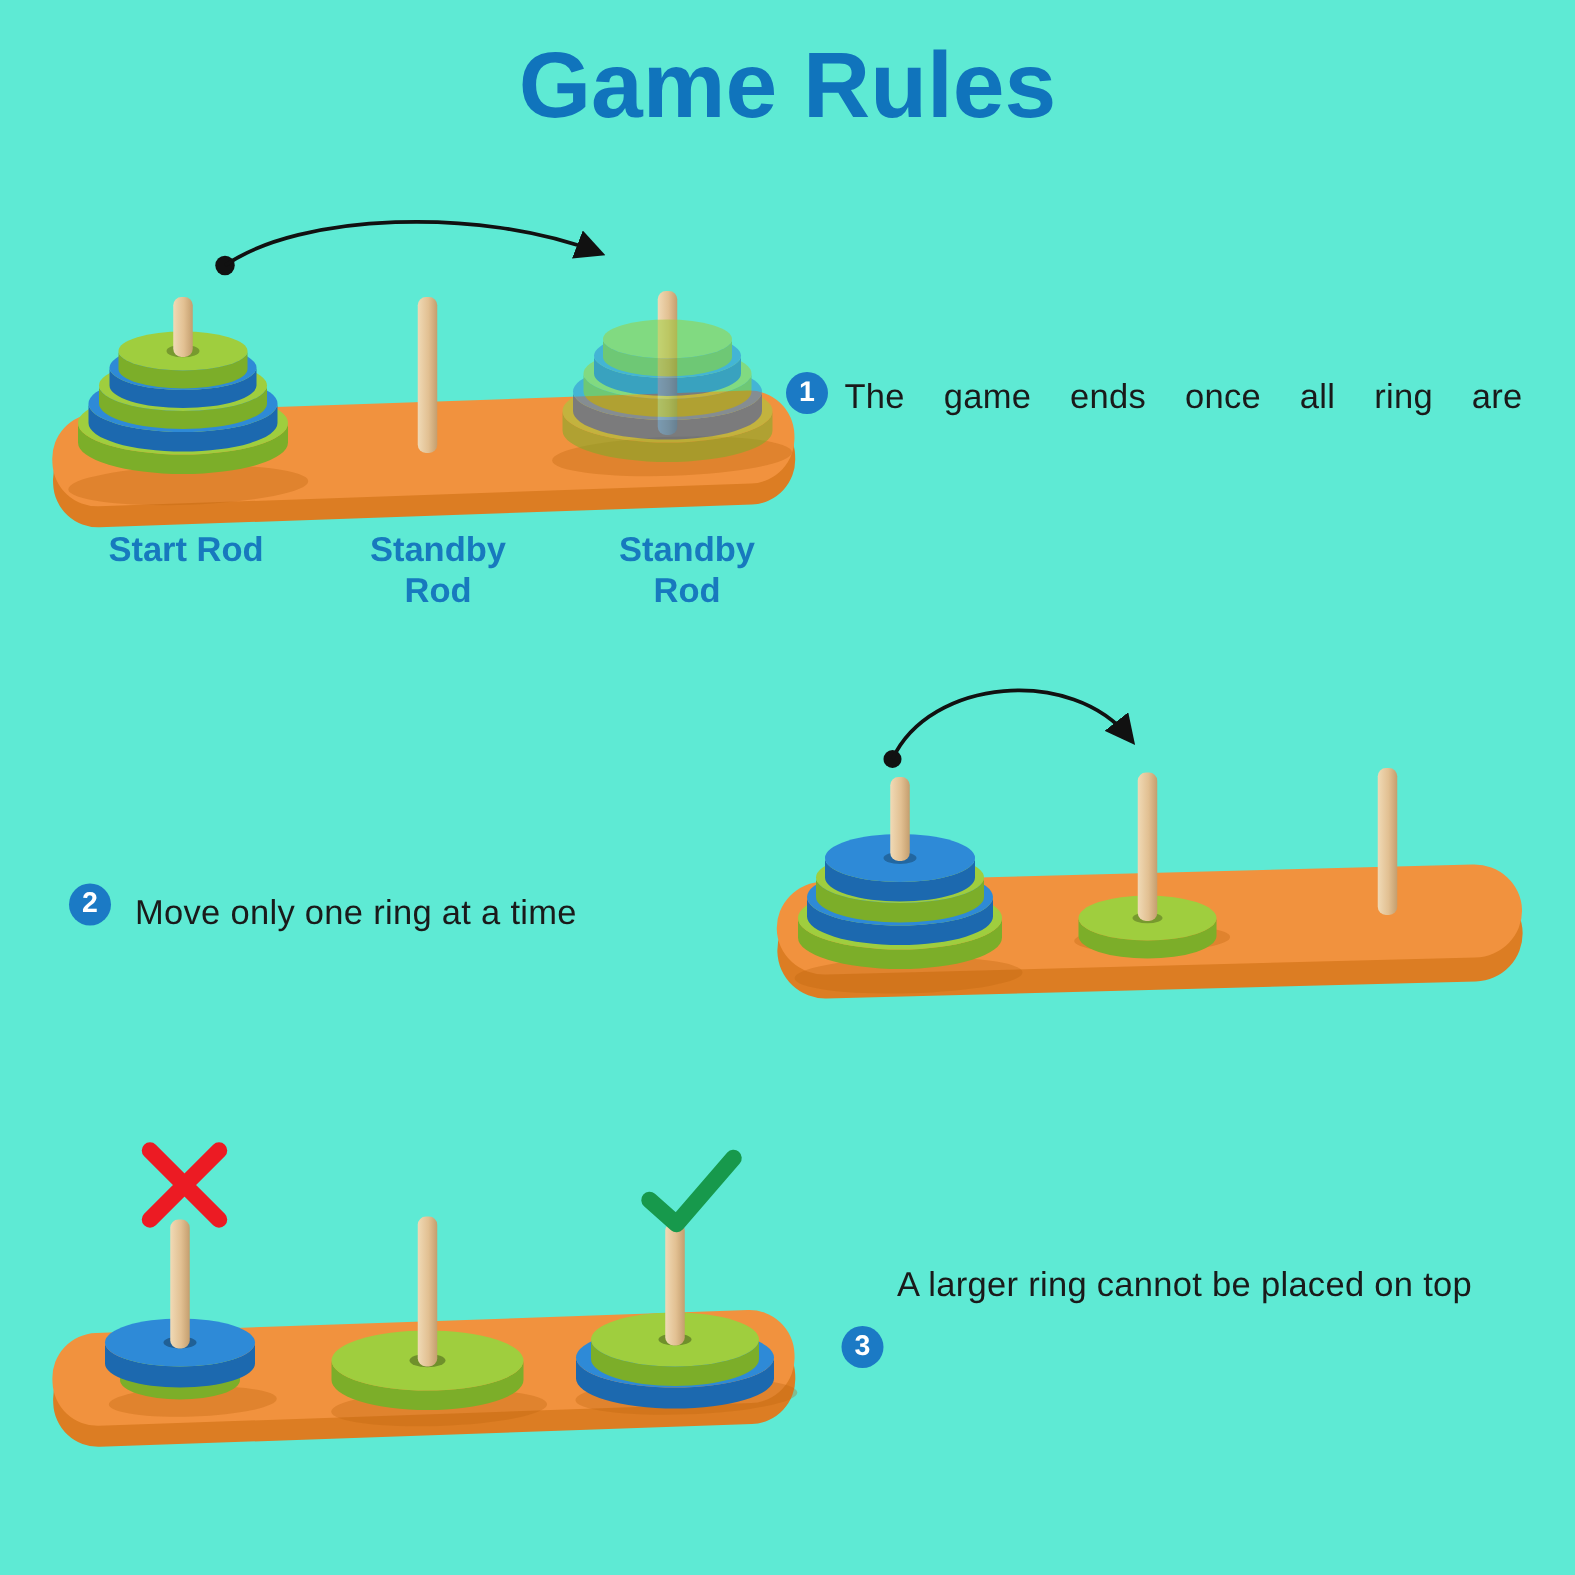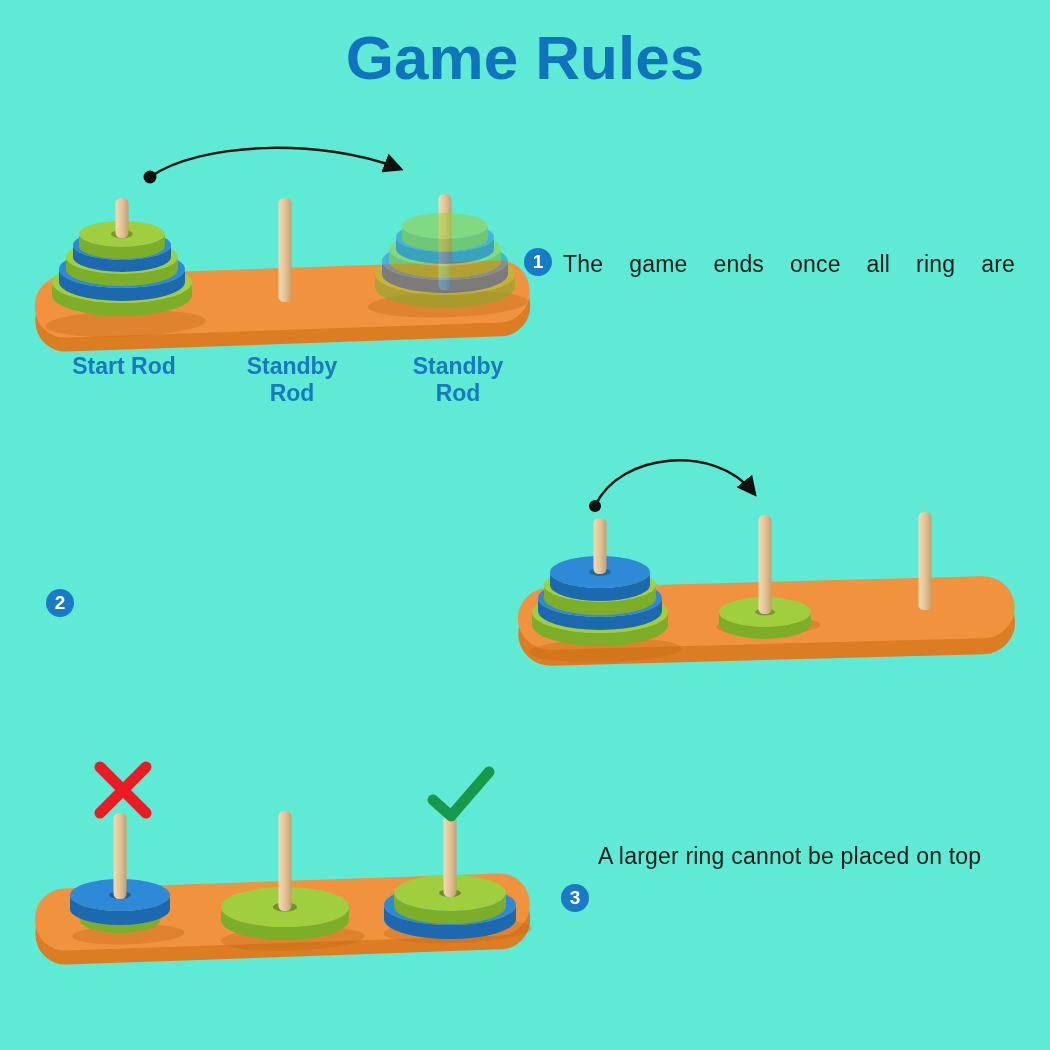--- a/index.html
+++ b/index.html
@@ -112,20 +112,21 @@
     <div>Standby</div>
     <div>Rod</div>
   </div>
 
   <div class="badge" style="left:524px;top:248px">1</div>
   <div class="rule-text" style="left:563px;top:248px;width:452px">
     <div class="justify-line">The game ends once all ring are</div>
   </div>
 
   <div class="badge" style="left:46px;top:589px">2</div>
+  <div class="rule-text" style="left:90px;top:592px;white-space:nowrap">Move only one ring at a time</div>
 
   <svg style="left:505px;top:430px" width="545" height="255" viewBox="0 0 545 255">
     <defs>
       <linearGradient id="rodg2" x1="0" y1="0" x2="1" y2="0">
         <stop offset="0" stop-color="#F0DAB6"></stop>
           <stop offset="0.55" stop-color="#E2C092"></stop>
         <stop offset="1" stop-color="#C49E6E"></stop>
       </linearGradient>
       <marker id="ah2" viewBox="0 0 10 10" refX="7" refY="5" markerWidth="8" markerHeight="8" orient="auto-start-reverse">
           <path d="M0,0 L10,5 L0,10 z" fill="#111"></path>

